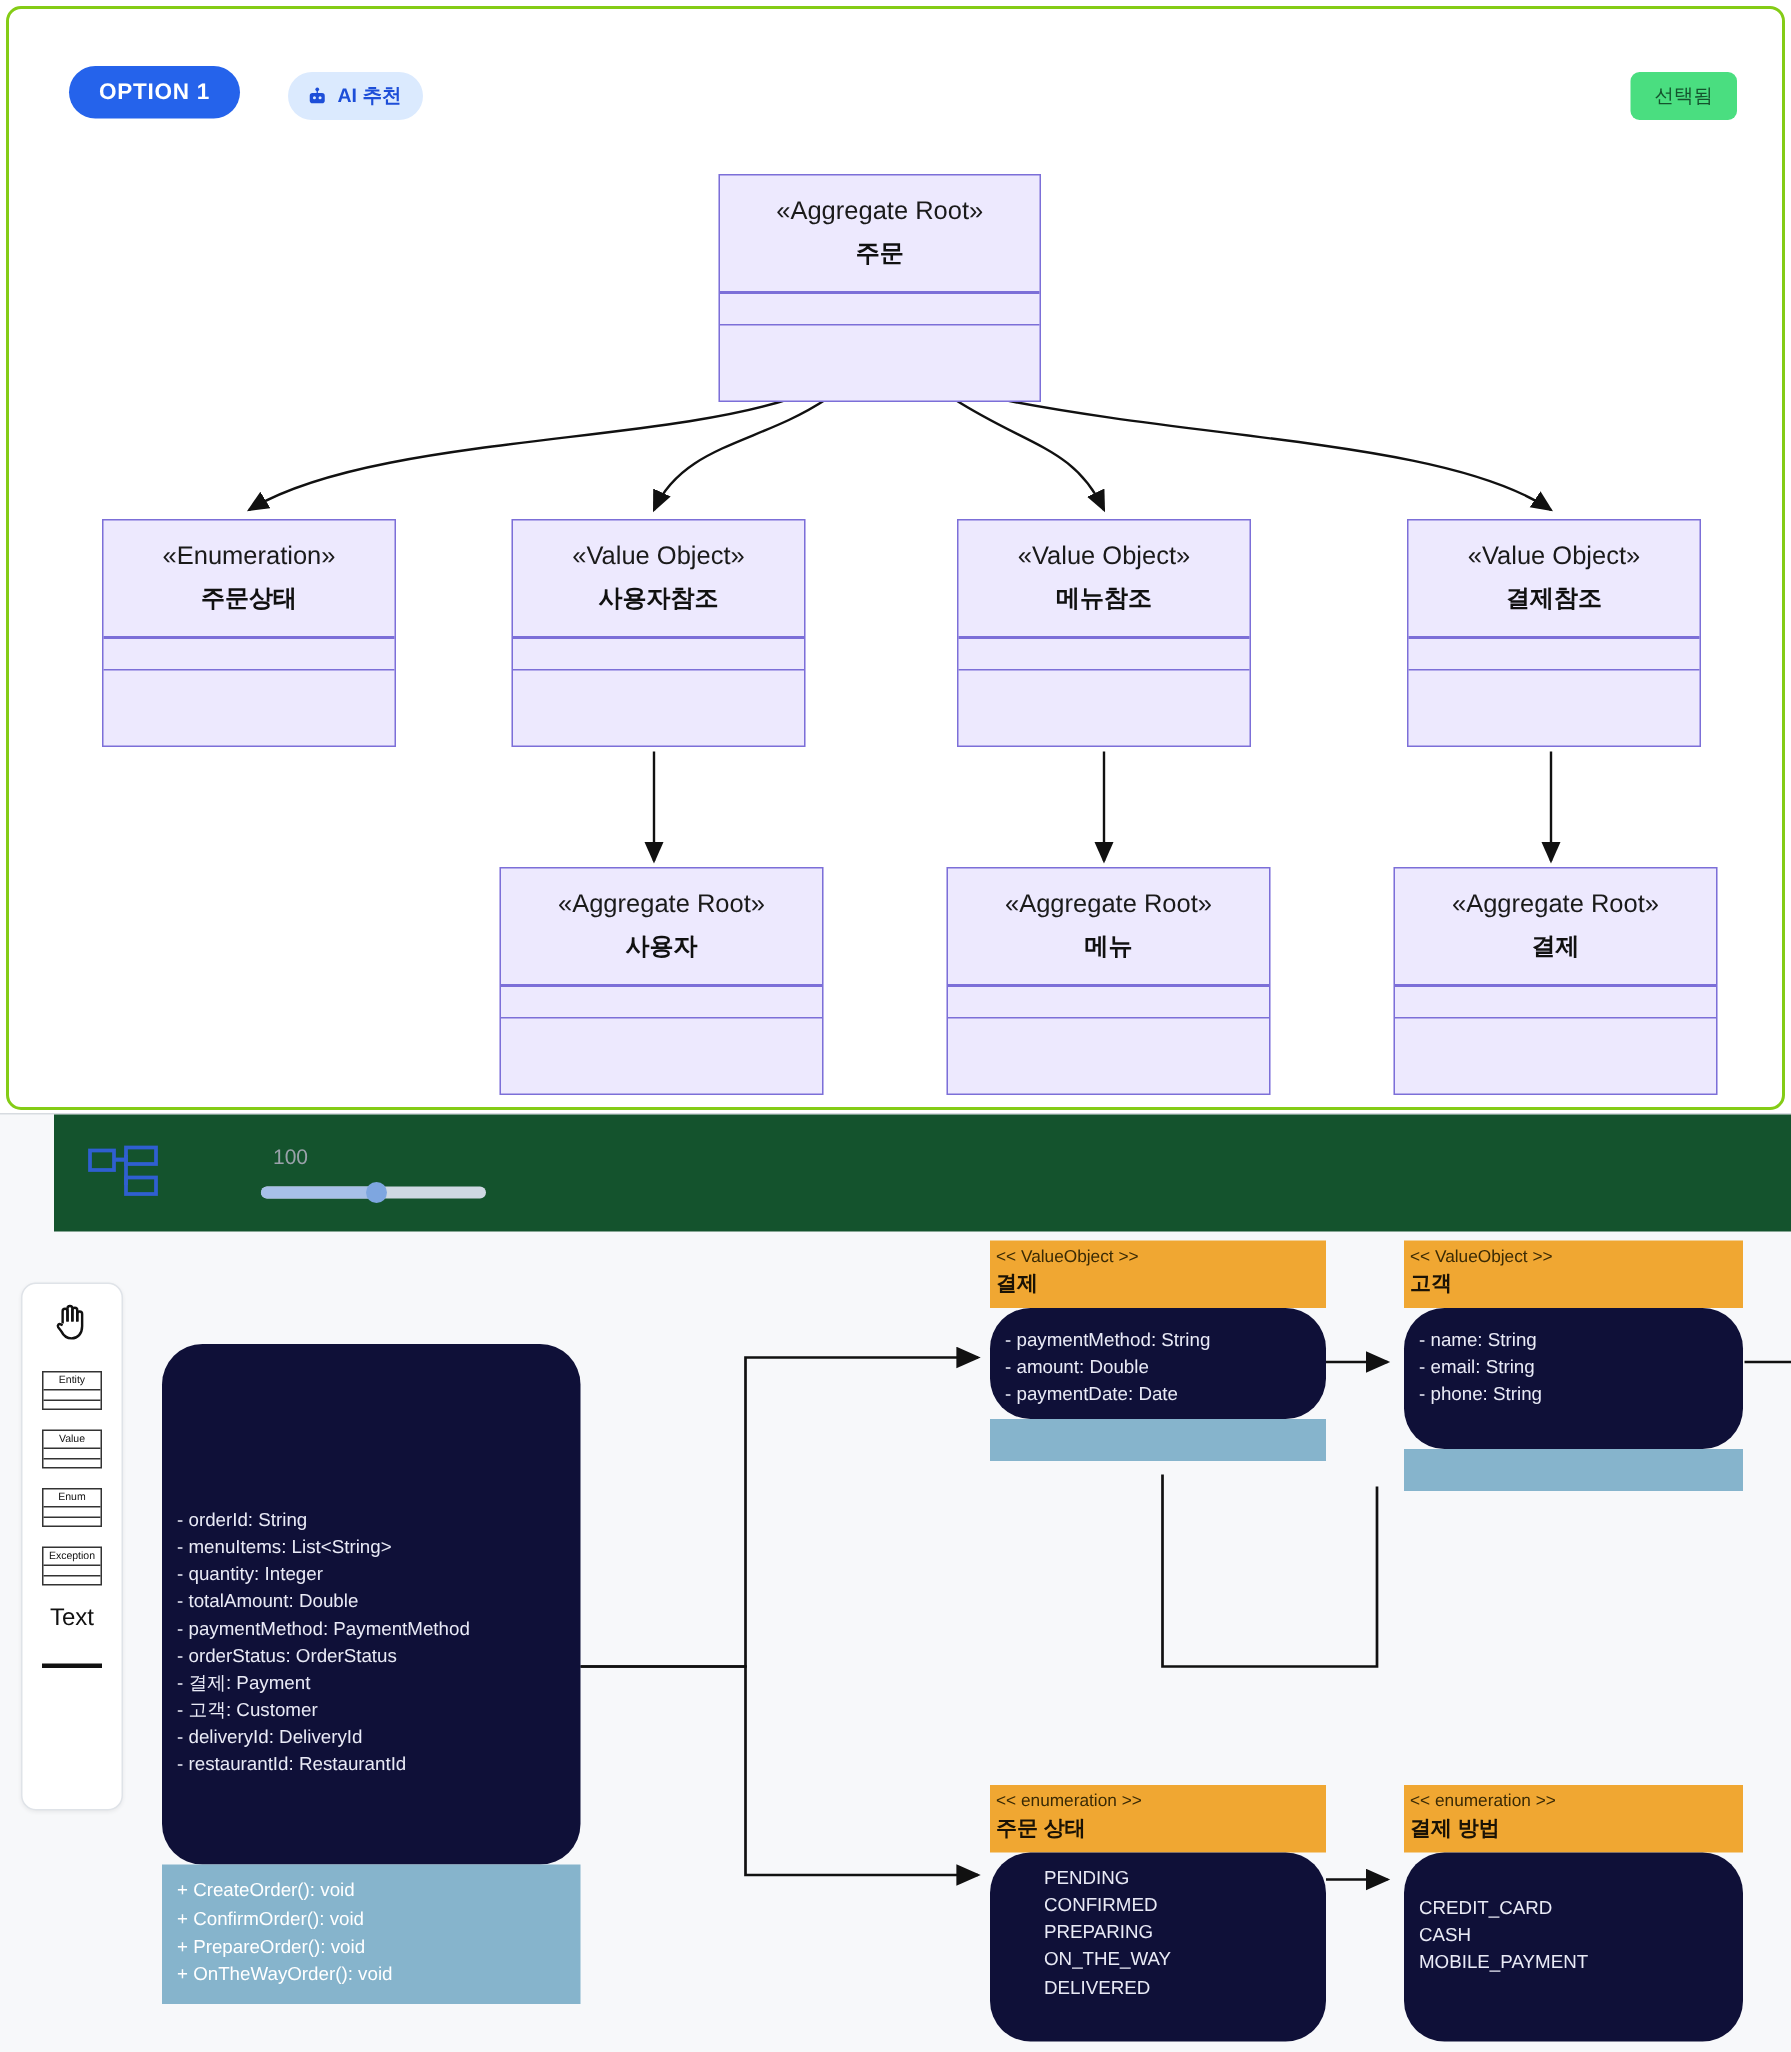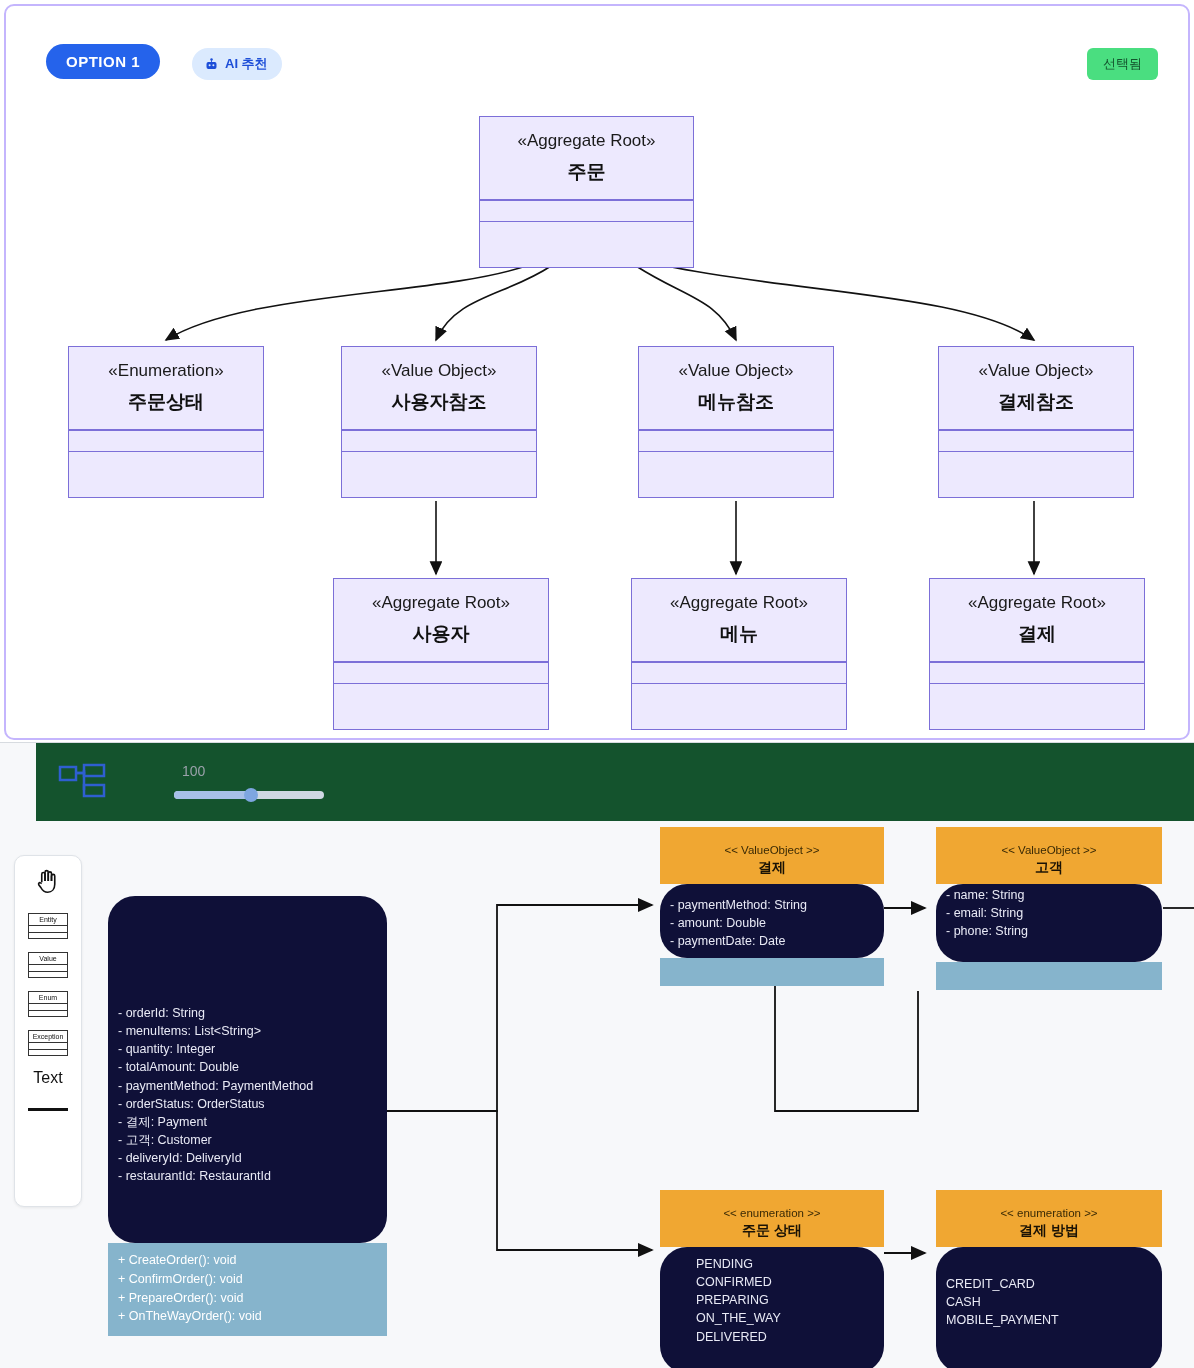--- a/index.html
+++ b/index.html
@@ -9,21 +9,21 @@
     background: #ffffff;
     font-family: "Liberation Sans", sans-serif;
   }
   #root { position: relative; width: 1194px; height: 1368px; overflow: hidden; }
 
   
   .option-card {
     position: absolute; left: 4px; top: 4px;
     width: 1186px; height: 736px;
     background: #ffffff;
-    border: 2px solid #c4b5fd;
+    border: 2px solid #84cc16;
     border-radius: 10px;
     overflow: hidden;
   }
   .badge-option {
     position: absolute; left: 40px; top: 38px;
     background: #2563eb; color: #fff;
     font-size: 15px; font-weight: bold;
     letter-spacing: .5px;
     padding: 9px 20px; border-radius: 18px;
   }
@@ -49,21 +49,21 @@
   }
   .uml .head {
     text-align: center;
     padding: 14px 4px 4px 4px;
     font-size: 17px;
     color: #1a1a1a;
   }
   .uml .name {
     text-align: center;
     padding: 4px 4px 14px 4px;
-    font-size: 19px;
+    font-size: 16px;
     font-weight: bold;
     color: #111;
   }
   .uml .sep { height: 1.5px; background: #7c6fd8; }
   .uml .comp { height: 20px; }
 
   .edges { position: absolute; left: 0; top: 0; width: 1186px; height: 736px; }
 
   
   .editor {
@@ -96,21 +96,21 @@
              font-size: 7px; color: #111; padding-top: 2px; position: relative; }
   .pal-box::after { content: ""; position: absolute; left: 0; right: 0; top: 11px;
                     height: 1.2px; background: #333; }
   .pal-box::before { content: ""; position: absolute; left: 0; right: 0; top: 18px;
                      height: 1.2px; background: #333; }
   .pal-text { font-size: 16px; color: #111; }
   .pal-line { width: 40px; height: 2.5px; background: #111; }
 
   
   .cbox { position: absolute; }
-  .cbox .hdr { background: #f0a732; text-align: center; padding: 17px 4px 7px; }
+  .cbox .hdr { background: #f0a732; padding: 5px 4px 7px; }
   .cbox .hdr .st { font-size: 11.5px; color: #3a2a05; }
   .cbox .hdr .nm { font-size: 14px; font-weight: bold; color: #1a1205; margin-top: 3px; }
   .cbox .attrs { background: #0f1038; color: #e9eaf6; font-size: 12.5px;
                  padding: 8px 10px; line-height: 1.45; border-radius: 27px; }
   .cbox .ops { background: #86b4cc; color: #ffffff; font-size: 12.5px;
                padding: 8px 10px; line-height: 1.5; }
   .cbox .ops.empty { padding: 0; height: 28px; }
 
   .edges2 { position: absolute; left: 0; top: 0; width: 1194px; height: 626px; }
 </style>
@@ -344,21 +344,21 @@
         <div>- paymentDate: Date</div>
       </div>
       <div class="ops empty"></div>
     </div>
 
     <div class="cbox" style="left:936px; top:84px; width:226px;">
       <div class="hdr">
         <div class="st">&lt;&lt; ValueObject &gt;&gt;</div>
         <div class="nm">고객</div>
       </div>
-      <div class="attrs" style="height:78px; padding-top:2px;">
+      <div class="attrs" style="height:94px; padding-top:12px;">
         <div>- name: String</div>
         <div>- email: String</div>
         <div>- phone: String</div>
       </div>
       <div class="ops empty"></div>
     </div>
 
     <div class="cbox" style="left:660px; top:447px; width:224px;">
       <div class="hdr">
         <div class="st">&lt;&lt; enumeration &gt;&gt;</div>

